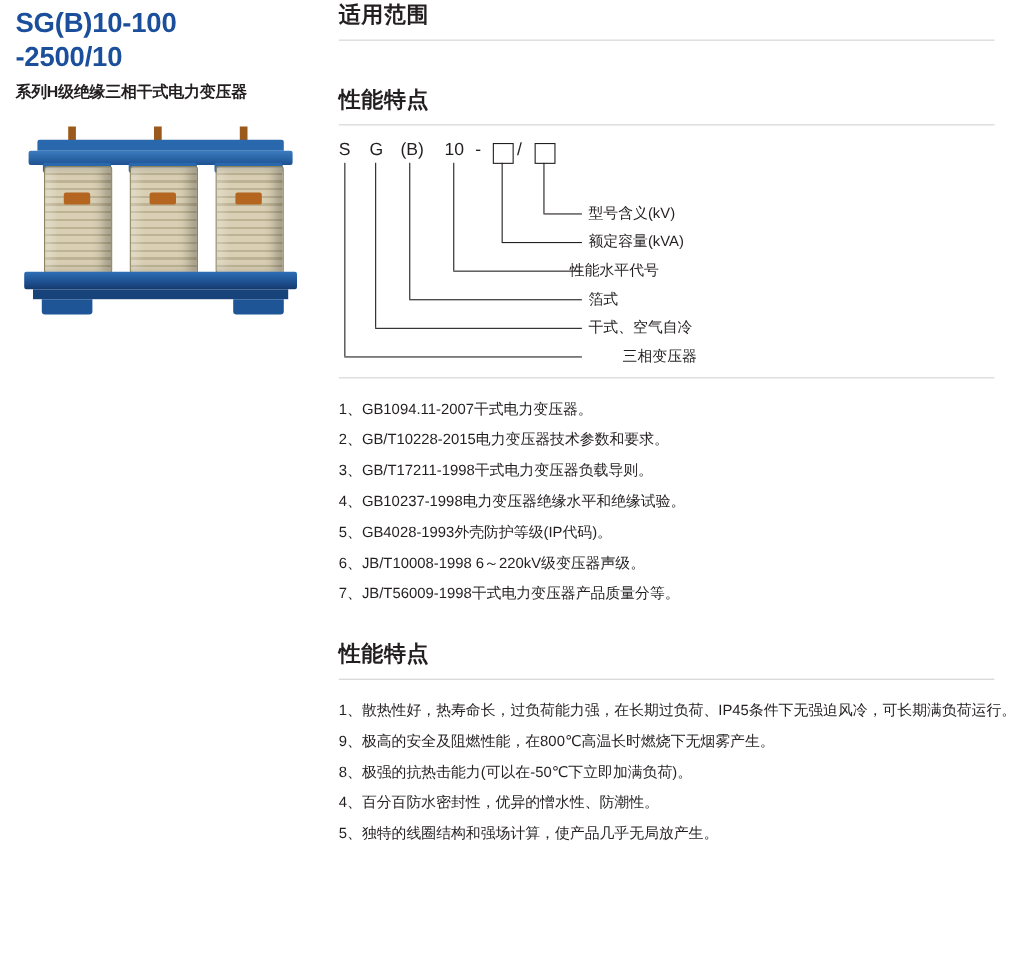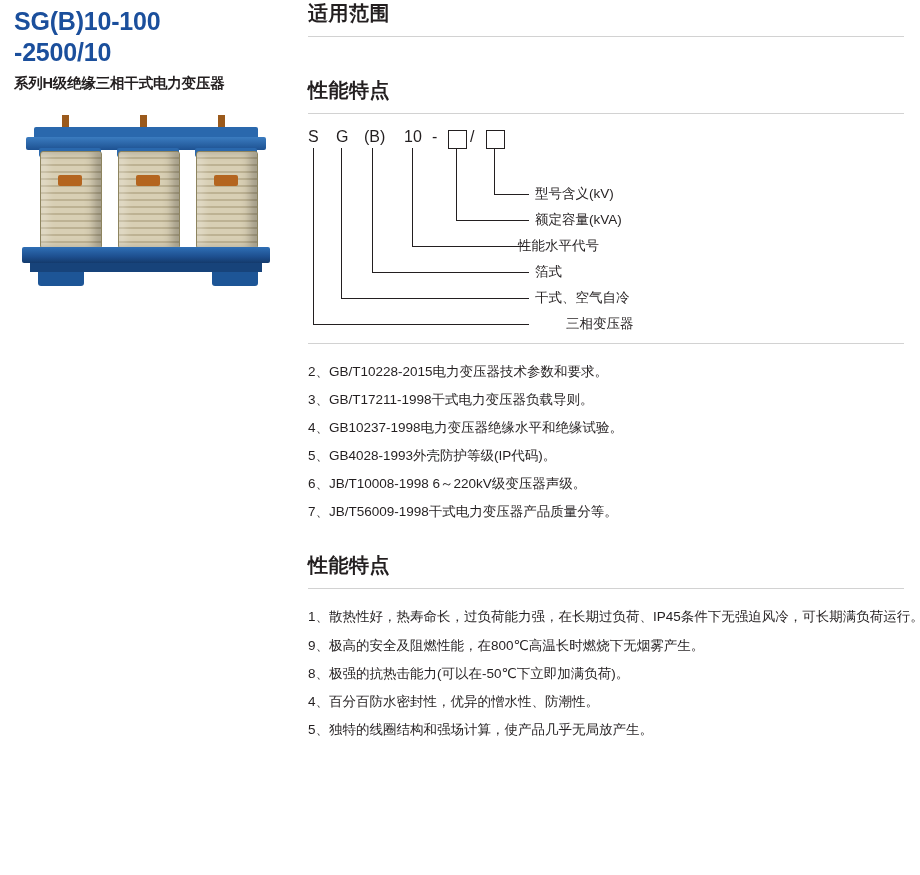--- a/index.html
+++ b/index.html
@@ -295,20 +295,21 @@
       <div class="lbl" style="left:227px; top:57px;">型号含义(kV)</div>
       <div class="lbl" style="left:227px; top:83px;">额定容量(kVA)</div>
       <div class="lbl" style="left:210px; top:109px;text-align:right;">性能水平代号</div>
       <div class="lbl" style="left:227px; top:135px;">箔式</div>
       <div class="lbl" style="left:227px; top:161px;">干式、空气自冷</div>
       <div class="lbl" style="left:227px; top:187px;margin-left:31px;">三相变压器</div>
     </div>
 
     <hr class="rule">
     <div class="list">
+      <div>1、GB1094.11-2007干式电力变压器。</div>
       <div>2、GB/T10228-2015电力变压器技术参数和要求。</div>
       <div>3、GB/T17211-1998干式电力变压器负载导则。</div>
       <div>4、GB10237-1998电力变压器绝缘水平和绝缘试验。</div>
       <div>5、GB4028-1993外壳防护等级(IP代码)。</div>
       <div>6、JB/T10008-1998 6～220kV级变压器声级。</div>
       <div>7、JB/T56009-1998干式电力变压器产品质量分等。</div>
     </div>
 
     <div class="sec-gap"></div>
 

